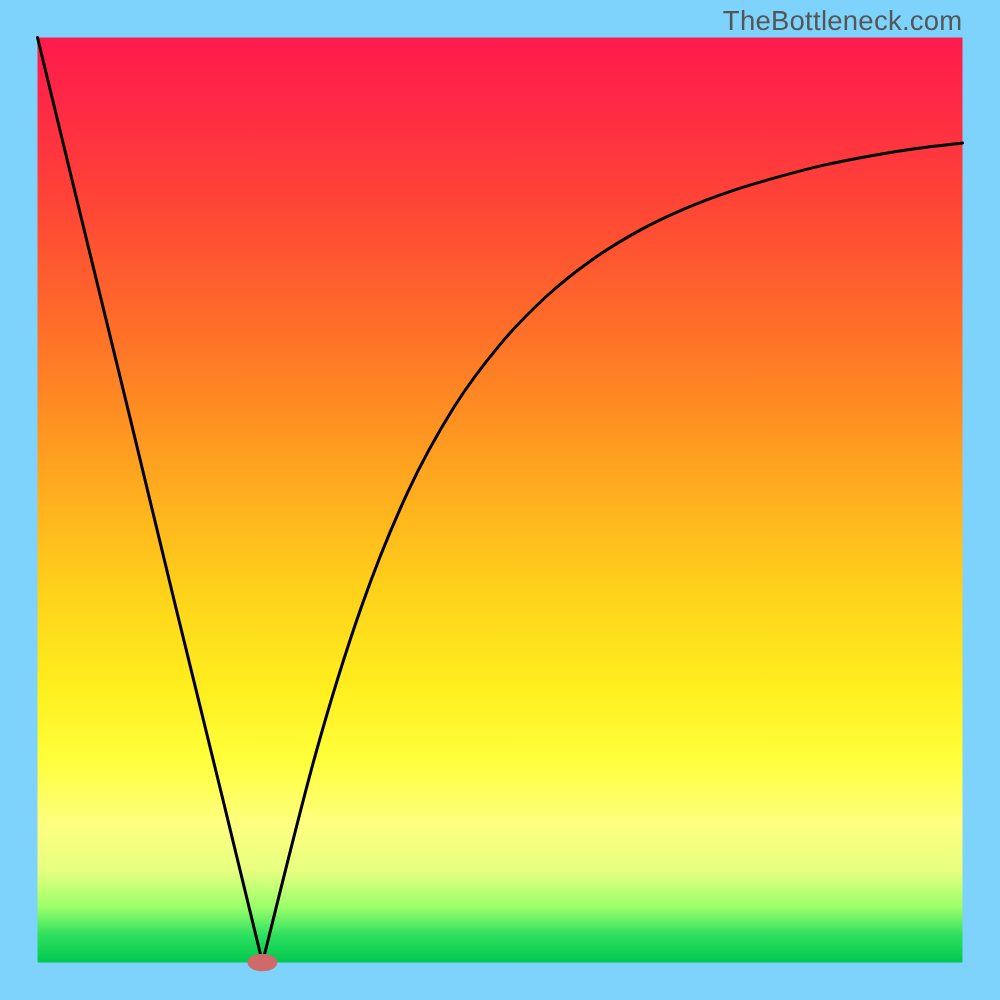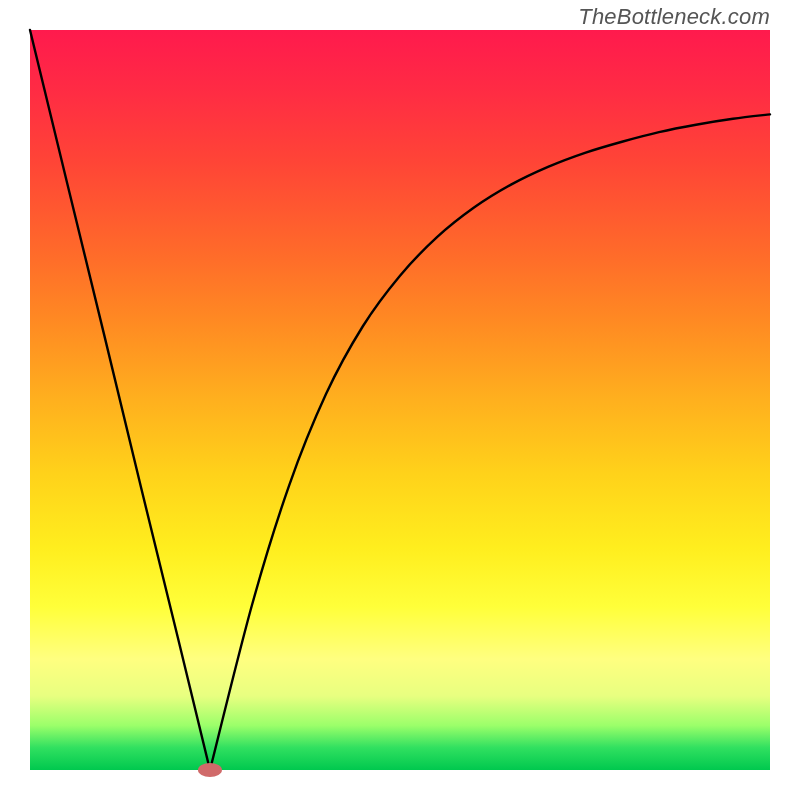--- a/index.html
+++ b/index.html
@@ -7,22 +7,21 @@
     padding: 0;
     width: 800px;
     height: 800px;
     background: #000;
     overflow: hidden;
     font-family: Arial, Helvetica, sans-serif;
   }
   .frame {
     position: absolute;
     inset: 0;
-    background: #ffffff;
-    font-style: italic;
+    background: #7dd3fc;
   }
   .plot-area {
     position: absolute;
     left: 30px;
     top: 30px;
     width: 740px;
     height: 740px;
     background: linear-gradient(
       to bottom,
       #ff1a4d 0%,

